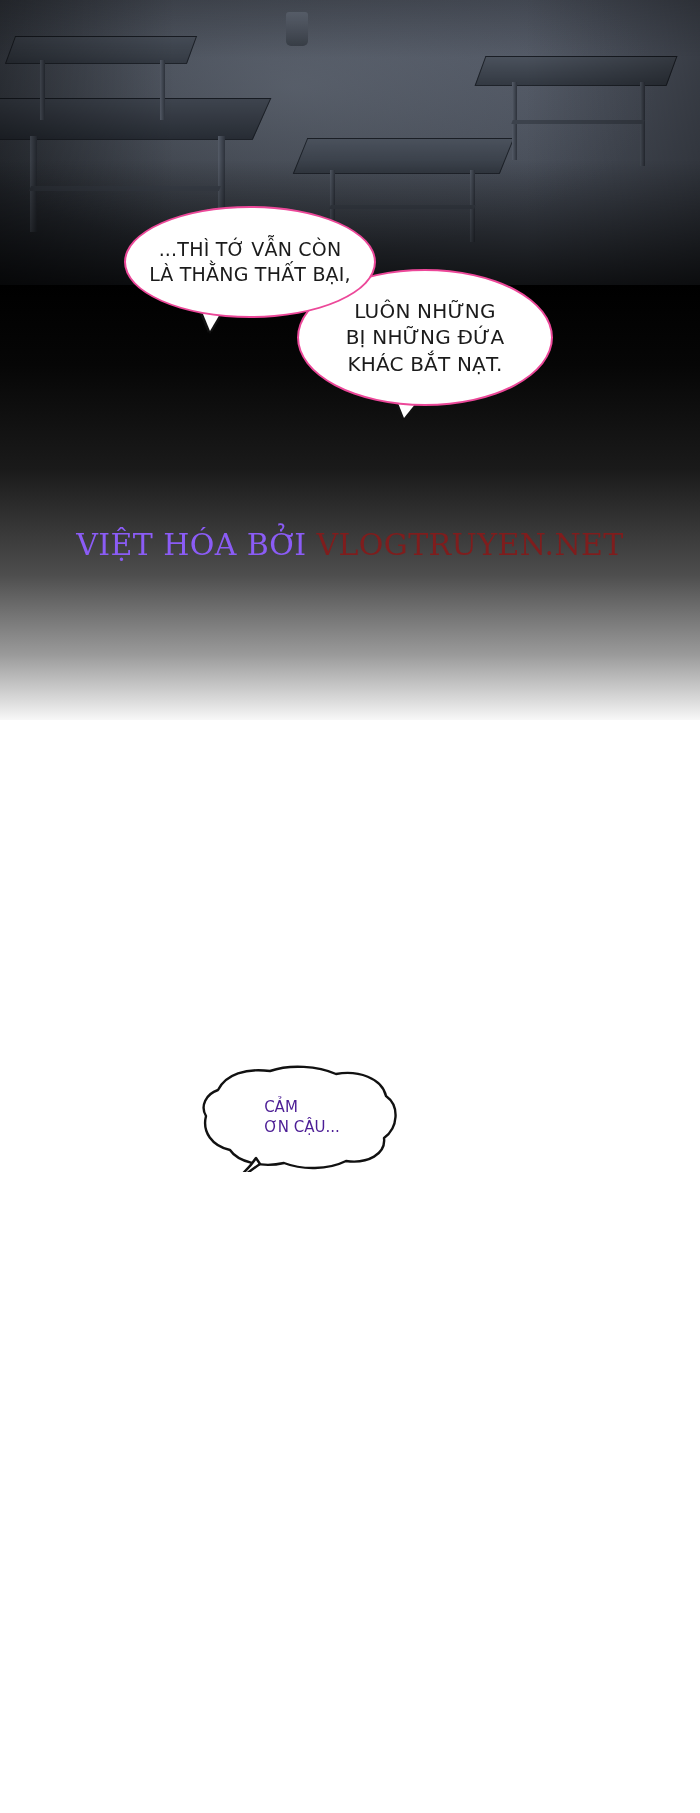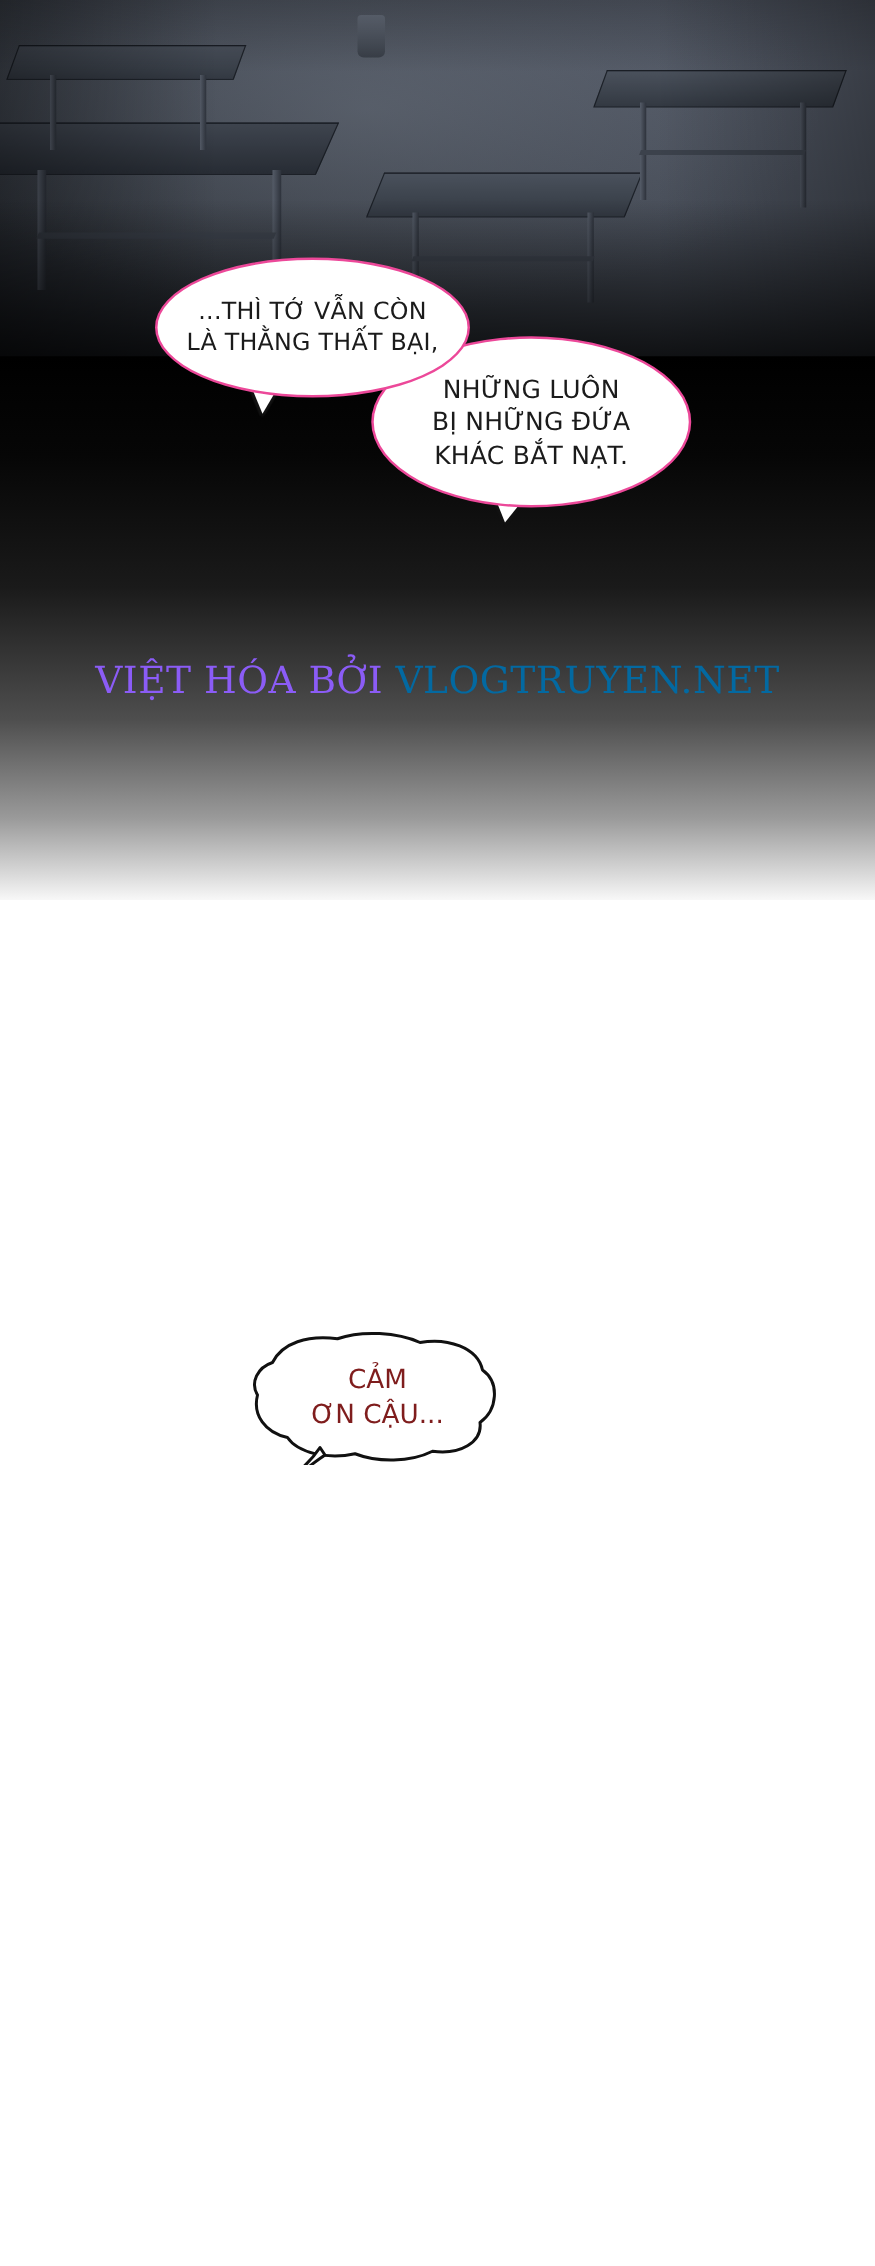--- a/index.html
+++ b/index.html
@@ -152,23 +152,23 @@
     inset: 0;
     width: 100%;
     height: 100%;
   }
   .bubble-3 .bubble-text {
     position: absolute;
     inset: 0;
     display: flex;
     align-items: center;
     justify-content: center;
-    text-align: center;
-    font-size: 21px;
-    color: #7f1d1d;
+    text-align: left;
+    font-size: 15px;
+    color: #4c1d95;
     white-space: pre-line;
     line-height: 1.35;
     padding-left: 12px;
   }
 
   
   .watermark {
     position: absolute;
     left: 0;
     top: 524px;
@@ -176,21 +176,21 @@
     text-align: center;
     font-family: "DejaVu Serif", serif;
     font-size: 30px;
     line-height: 1.42;
     letter-spacing: 0.4px;
     z-index: 8;
     pointer-events: none;
   }
   .wm-line { display: block; white-space: nowrap; }
   .wm-blue { color: #8b5cf6; }
-  .wm-red { color: #0369a1; }
+  .wm-red { color: #7f1d1d; }
 </style>
 </head>
 <body>
 
 <div id="page">
 
   <div class="panel-classroom">
     <div class="room-floor"></div>
 
     <div class="desk-top" style="left:300px; top:138px; width:205px; height:34px; transform: skewX(-22deg);"></div>
@@ -221,21 +221,21 @@
   <div class="panel-fade"></div>
 
   <div class="panel-white"></div>
 
   <div class="bubble-tail tail-1"></div>
   <div class="bubble-tail tail-2"></div>
 
   <div class="bubble bubble-oval bubble-1">...THÌ TỚ VẪN CÒN
 LÀ THẰNG THẤT BẠI,</div>
 
-  <div class="bubble bubble-oval bubble-2">NHỮNG LUÔN
+  <div class="bubble bubble-oval bubble-2">LUÔN NHỮNG
 BỊ NHỮNG ĐỨA
 KHÁC BẮT NẠT.</div>
 
   <div class="bubble-3">
     <svg viewBox="0 0 220 110" preserveAspectRatio="none">
       <path d="M32,28 C40,12 60,6 84,9 C104,2 132,4 150,12 C172,8 196,16 200,34
                C214,44 212,66 198,76 C200,92 182,102 160,99 C142,108 116,108 98,101
                C76,106 52,100 44,88 C26,84 16,70 20,54 C14,44 20,32 32,28 Z" fill="#ffffff" stroke="#111111" stroke-width="2.4" stroke-linejoin="round"></path>
       <path d="M70,96 C62,108 50,118 40,124 C54,118 62,110 74,102 Z" fill="#ffffff" stroke="#111111" stroke-width="2.4" stroke-linejoin="round"></path>
     </svg>

